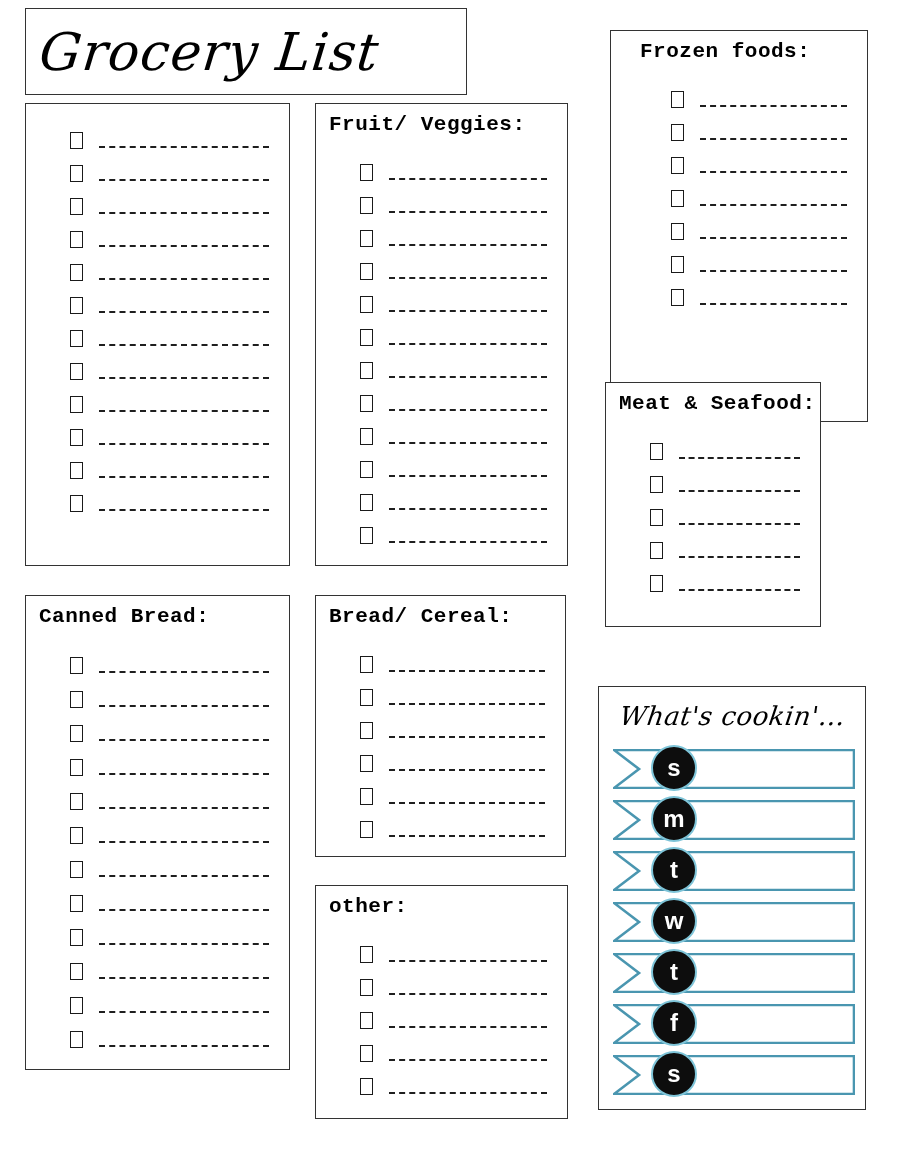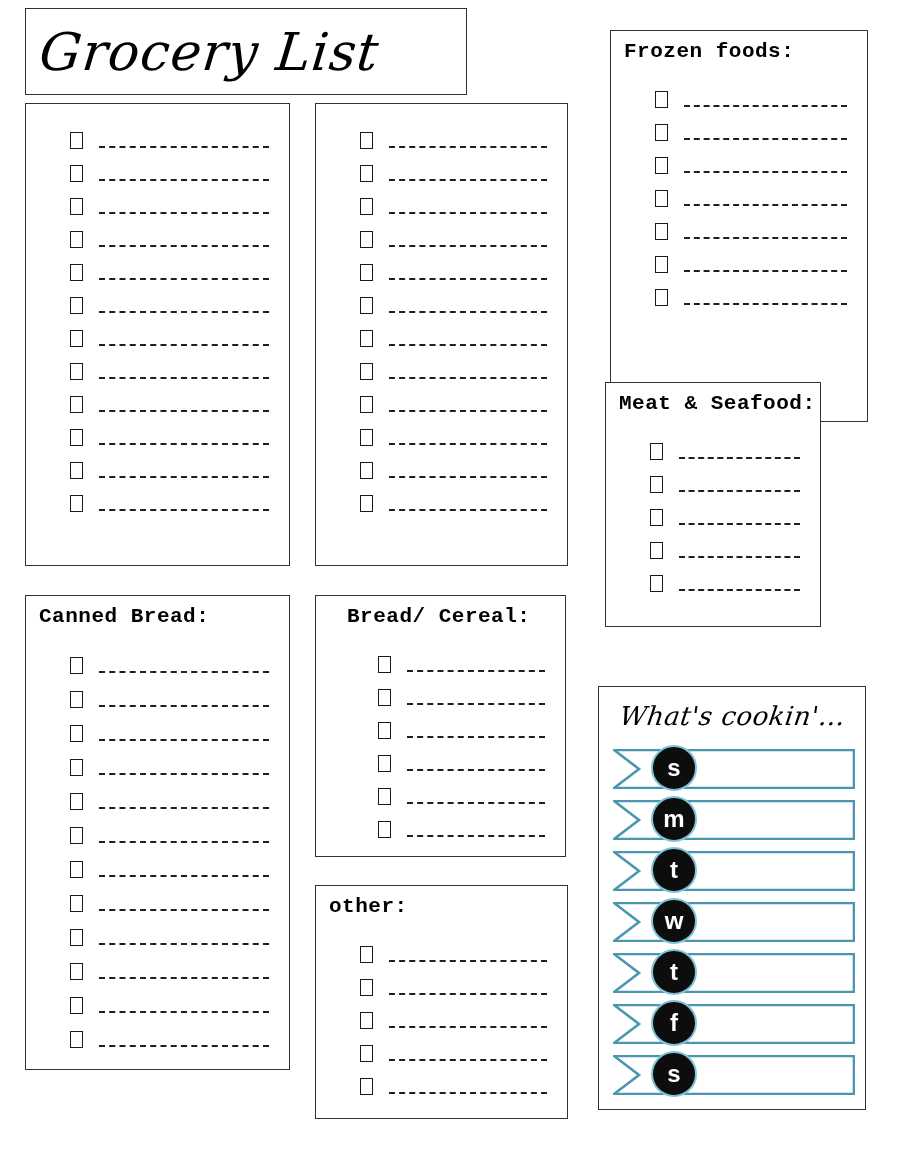--- a/index.html
+++ b/index.html
@@ -82,23 +82,23 @@
     height: 0;
     border-bottom: 2.5px dashed #1f1f1f;
     margin-left: 16px;
     margin-bottom: 3px;
   }
 
   
   #dairy        { left: 25px;  top: 103px; width: 265px; height: 463px; }
   #canned       { left: 25px;  top: 595px; width: 265px; height: 475px; }
   #fruitveg     { left: 315px; top: 103px; width: 253px; height: 463px; }
-  #breadcereal  { left: 315px; top: 595px; width: 251px; height: 262px; padding-left: 18px; }
+  #breadcereal  { left: 315px; top: 595px; width: 251px; height: 262px; }
   #other        { left: 315px; top: 885px; width: 253px; height: 234px; }
-  #frozen       { left: 610px; top: 30px;  width: 258px; height: 392px; }
+  #frozen       { left: 610px; top: 30px;  width: 258px; height: 392px; padding-left: 16px; }
   #meat         { left: 605px; top: 382px; width: 216px; height: 245px; }
   #whatscookin  { left: 598px; top: 686px; width: 268px; height: 424px; }
 
   
   #canned .row { height: 34px; }
 
   
   #wc-title {
     font-family: "DejaVu Serif", serif;
     font-style: italic;
@@ -251,20 +251,21 @@
         <div class="dline"></div>
       </div>
       <div class="row">
         <div class="cbox"></div>
         <div class="dline"></div>
       </div>
     </div>
 </div>
 
 <div class="box" id="fruitveg">
+  <div class="sec-title">Fruit/ Veggies:</div>
   <div class="rows">
       <div class="row">
         <div class="cbox"></div>
         <div class="dline"></div>
       </div>
       <div class="row">
         <div class="cbox"></div>
         <div class="dline"></div>
       </div>
       <div class="row">

